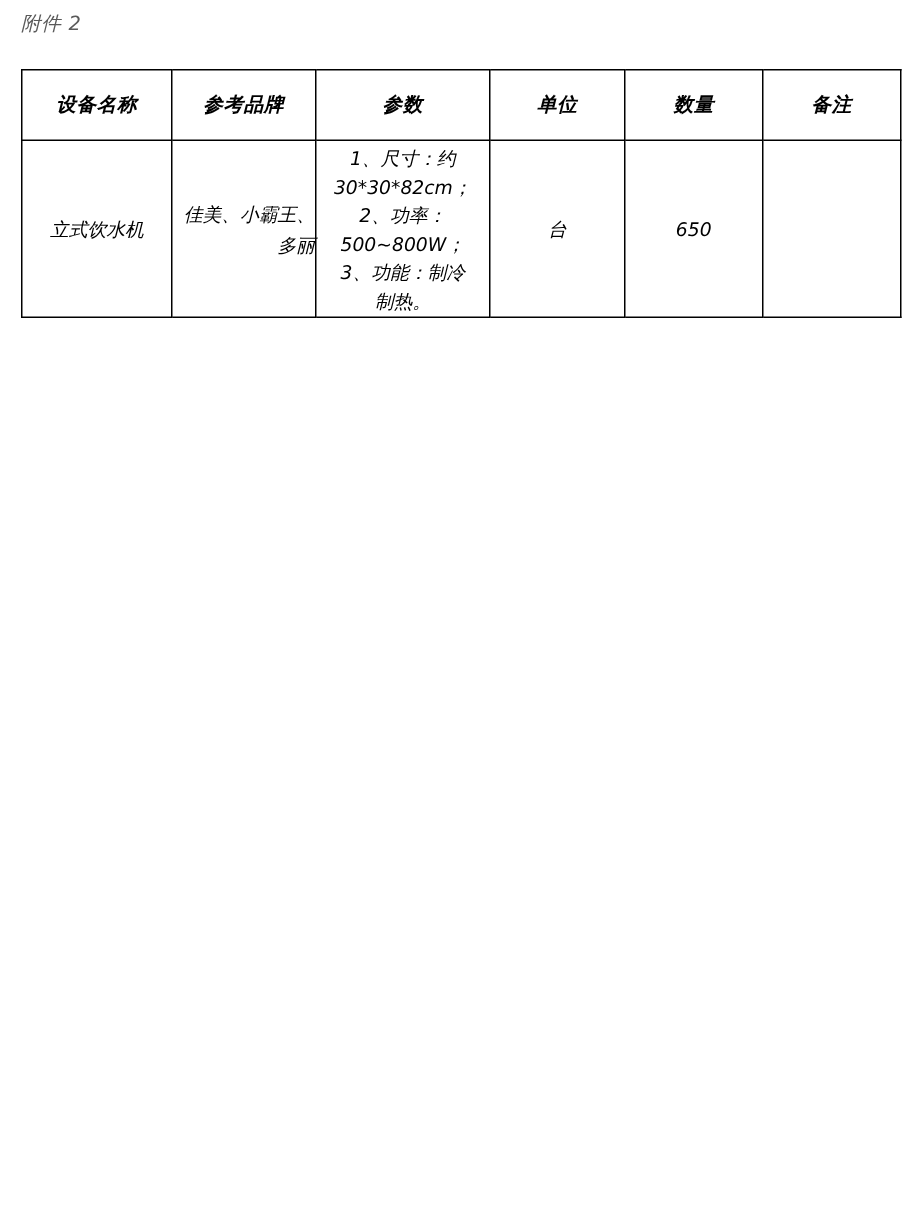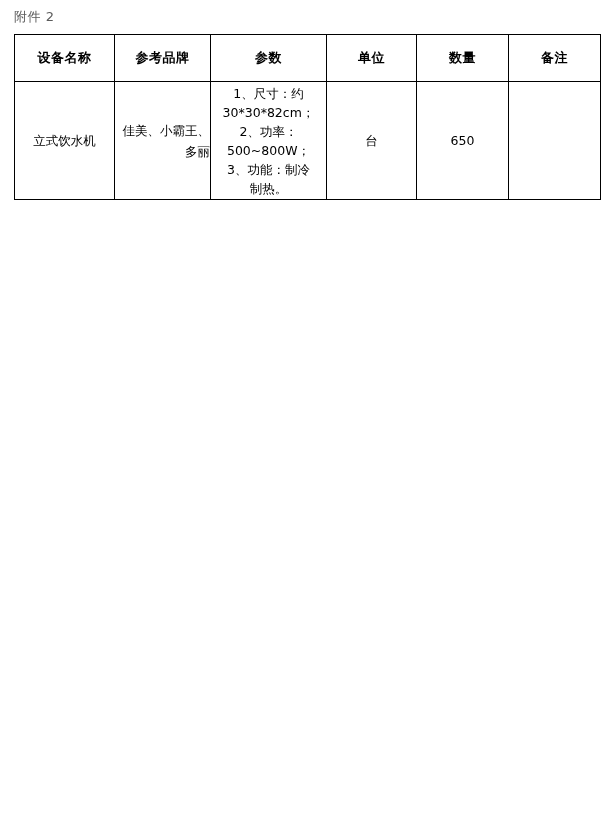--- a/index.html
+++ b/index.html
@@ -14,41 +14,42 @@
     color: #000000;
     position: relative;
     overflow: hidden;
   }
   .page {
     position: relative;
     width: 614px;
     height: 815px;
     box-sizing: border-box;
     padding: 8px 14px 0 14px;
+    font-style: italic;
   }
   .attachment-label {
     font-family: "DejaVu Sans", "Liberation Sans", sans-serif;
     font-size: 13px;
     color: #5a5a5a;
     line-height: 18px;
     margin: 0 0 0 0;
     letter-spacing: 0.5px;
   }
   .doc-title {
     text-align: center;
     font-family: "DejaVu Sans", "Liberation Sans", sans-serif;
     font-weight: bold;
     font-size: 15px;
     letter-spacing: 1px;
     margin-top: 22px;
     margin-bottom: 0;
     color: #000;
   }
   table.param-table {
-    margin-top: 8px;
+    margin-top: 20px;
     border-collapse: collapse;
     width: 586px;
     table-layout: fixed;
     border-radius: 29px;
   }
   table.param-table td,
   table.param-table th {
     border: 1px solid #000000;
     vertical-align: middle;
     padding: 0;

